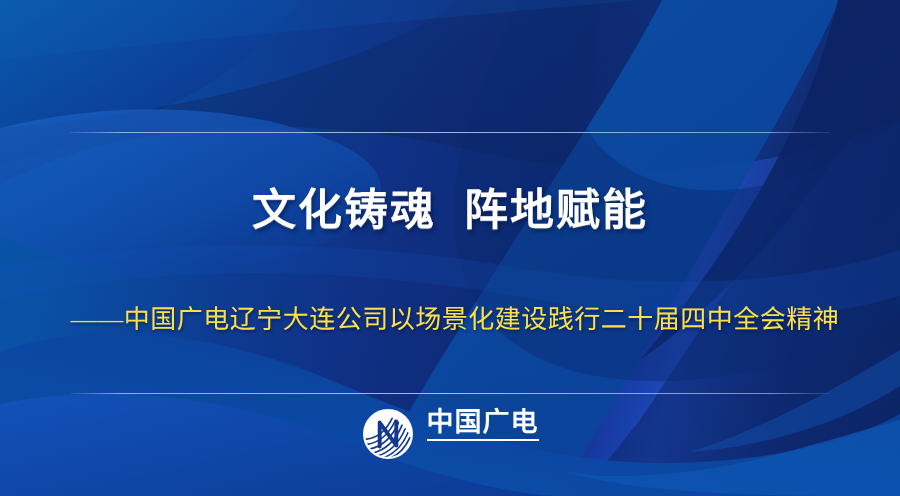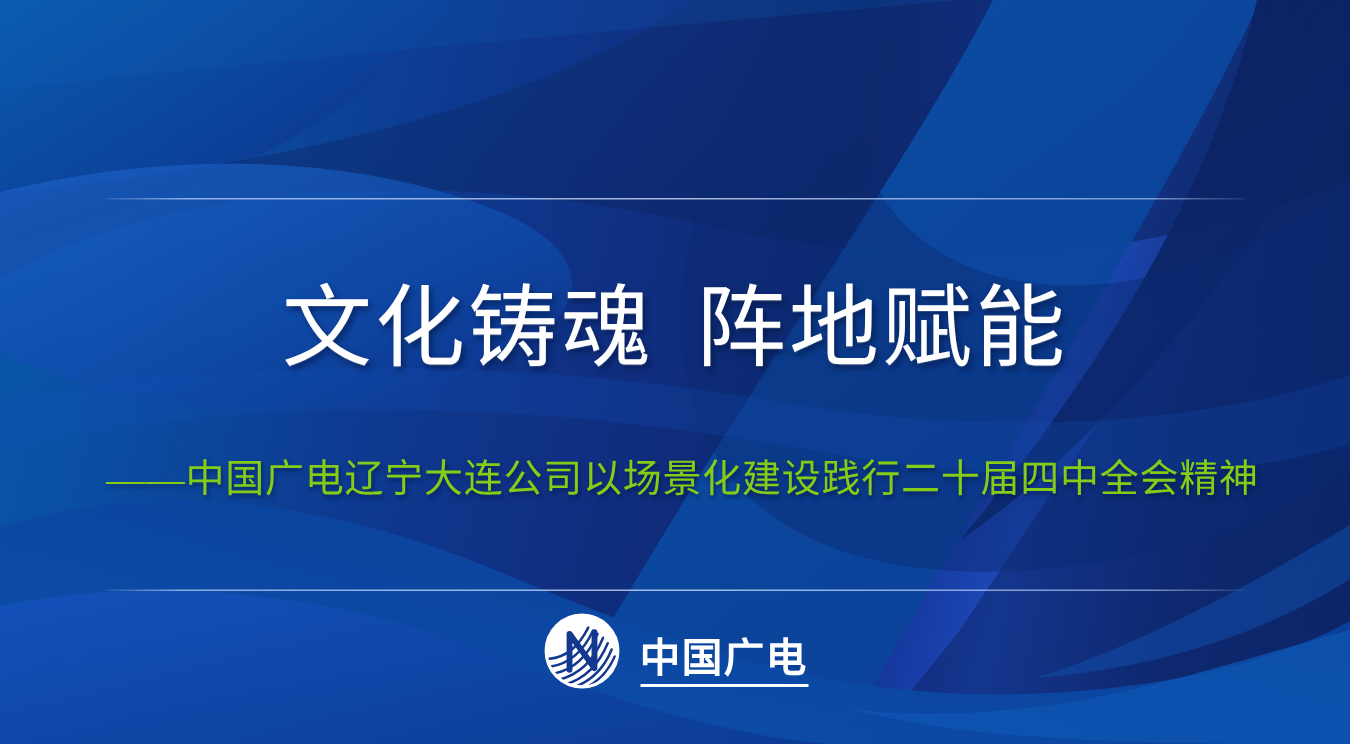--- a/index.html
+++ b/index.html
@@ -62,22 +62,22 @@
   .headline-wrap {
     position: absolute;
     left: 0;
     right: 0;
     top: 186px;
     text-align: center;
   }
   .headline {
     display: inline-block;
     font-family: "Liberation Serif", "DejaVu Serif", serif;
-    font-weight: 400;
-    font-size: 60px;
+    font-weight: 700;
+    font-size: 44px;
     line-height: 1.12;
     letter-spacing: 2px;
     color: #ffffff;
     text-shadow:
       2px 3px 4px rgba(2, 16, 54, 0.55),
       0 1px 0 rgba(255,255,255,0.25);
     white-space: nowrap;
   }
   .headline .gap { display: inline-block; width: 28px; }
 
@@ -88,34 +88,34 @@
     right: 0;
     top: 303px;
     text-align: center;
   }
   .subtitle {
     display: inline-block;
     font-family: "Liberation Serif", "DejaVu Serif", serif;
     font-size: 26px;
     line-height: 1.3;
     letter-spacing: 0.5px;
-    color: #84cc16;
+    color: #fde047;
     text-shadow: 1px 2px 3px rgba(3, 18, 58, 0.55);
     white-space: nowrap;
     margin-left: 10px;
   }
 
   
   .logo-lockup {
     position: absolute;
     left: 0;
     right: 0;
     top: 408px;
     display: flex;
-    align-items: flex-end;
+    align-items: flex-start;
     justify-content: center;
     gap: 13px;
   }
   .logo-mark {
     width: 52px;
     height: 52px;
     flex: 0 0 auto;
     display: block;
   }
   .logo-text {

